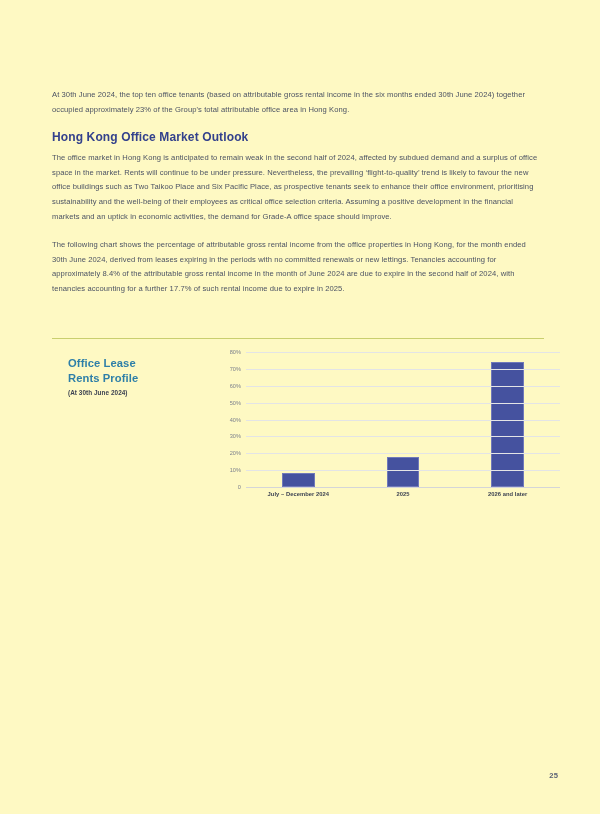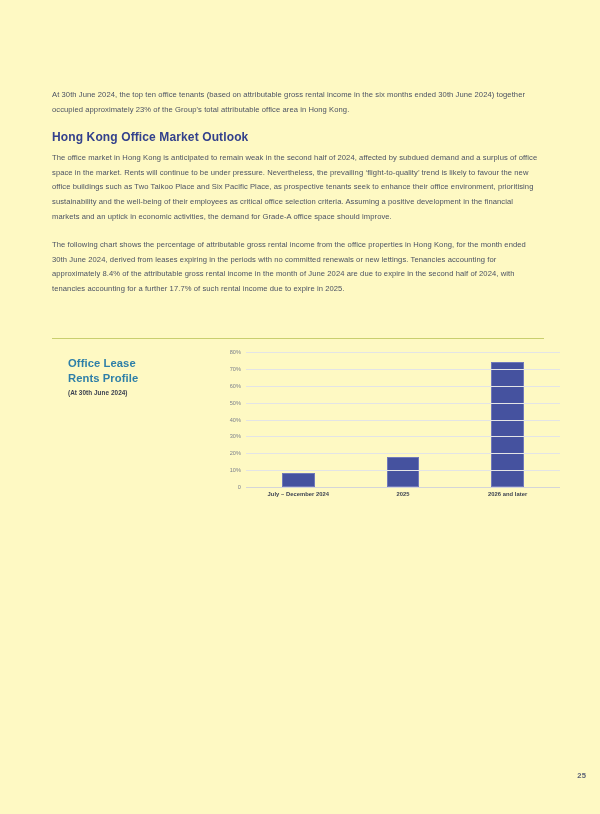--- a/index.html
+++ b/index.html
@@ -163,21 +163,21 @@
     font-size: 5.8px;
     font-weight: bold;
     color: #3d4352;
     white-space: nowrap;
     letter-spacing: 0.05px;
   }
 
   
   .page-number {
     position: absolute;
-    right: 14px;
+    right: 42px;
     top: 771px;
     font-size: 7.6px;
     font-weight: bold;
     color: #5b6276;
     letter-spacing: 0.1px;
   }
 </style>
 </head>
 <body>
 

